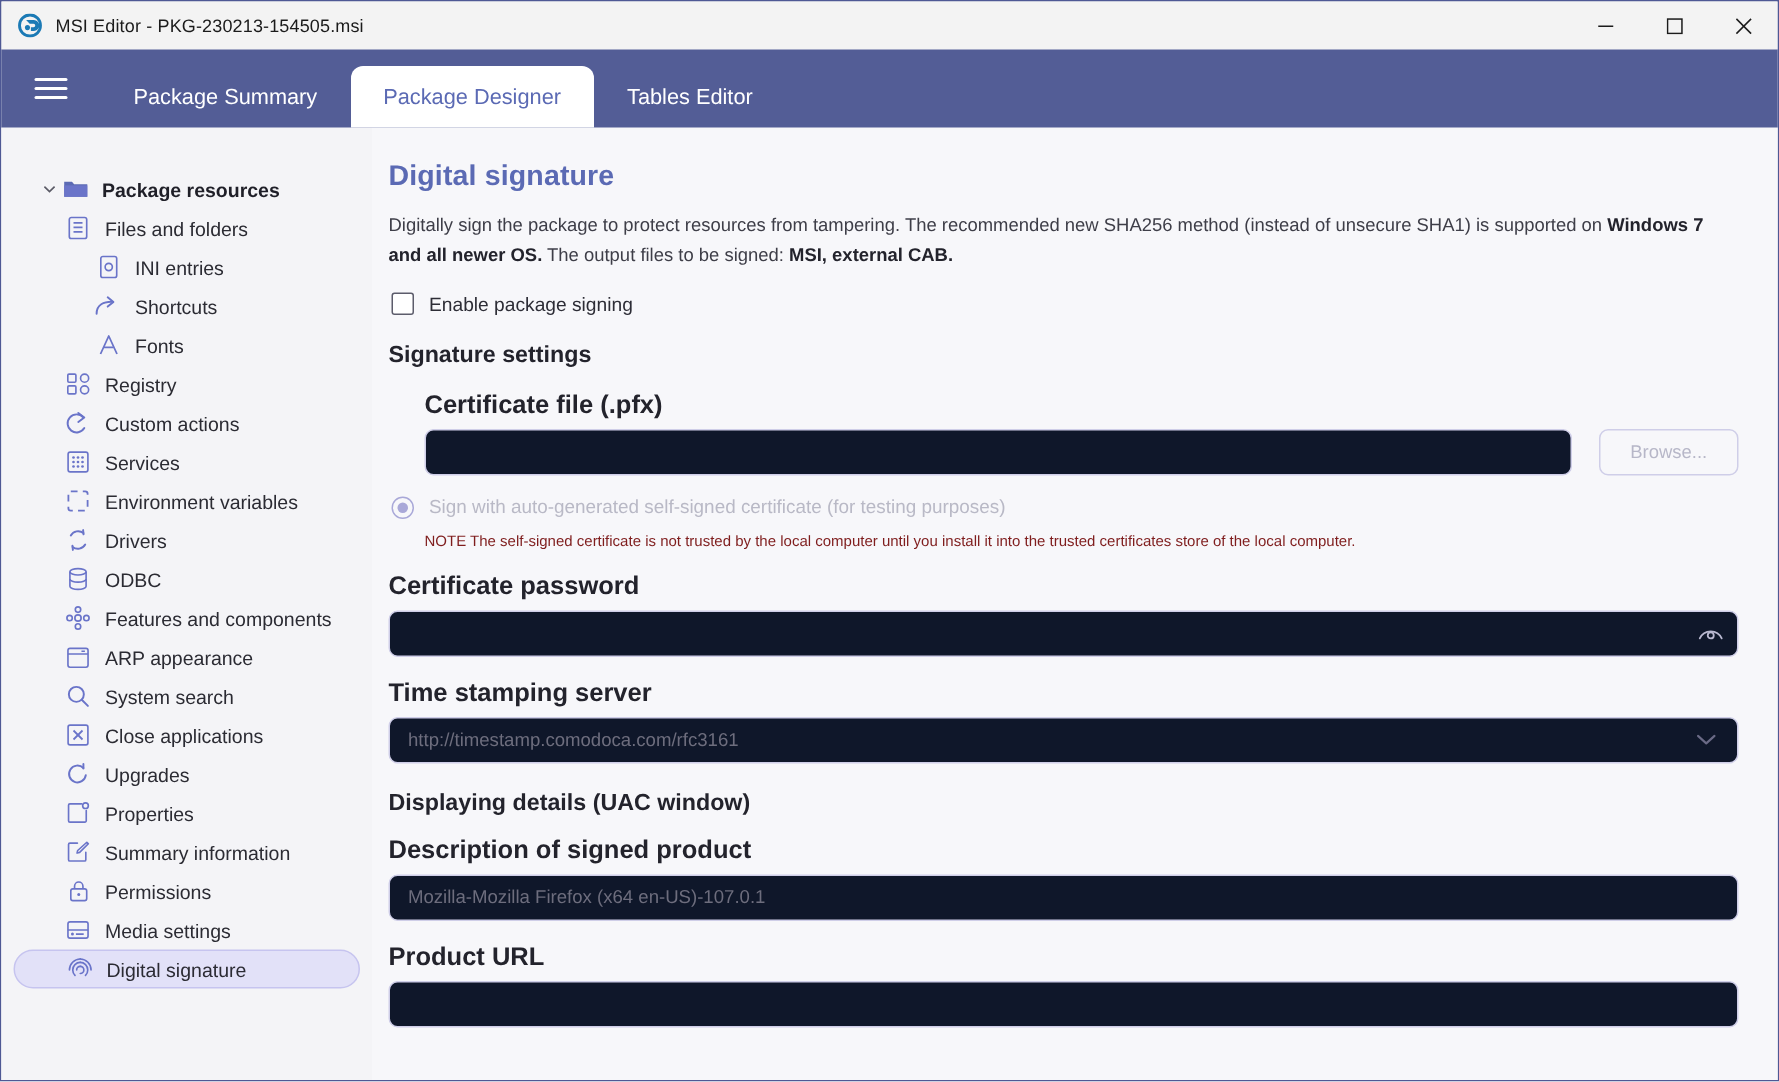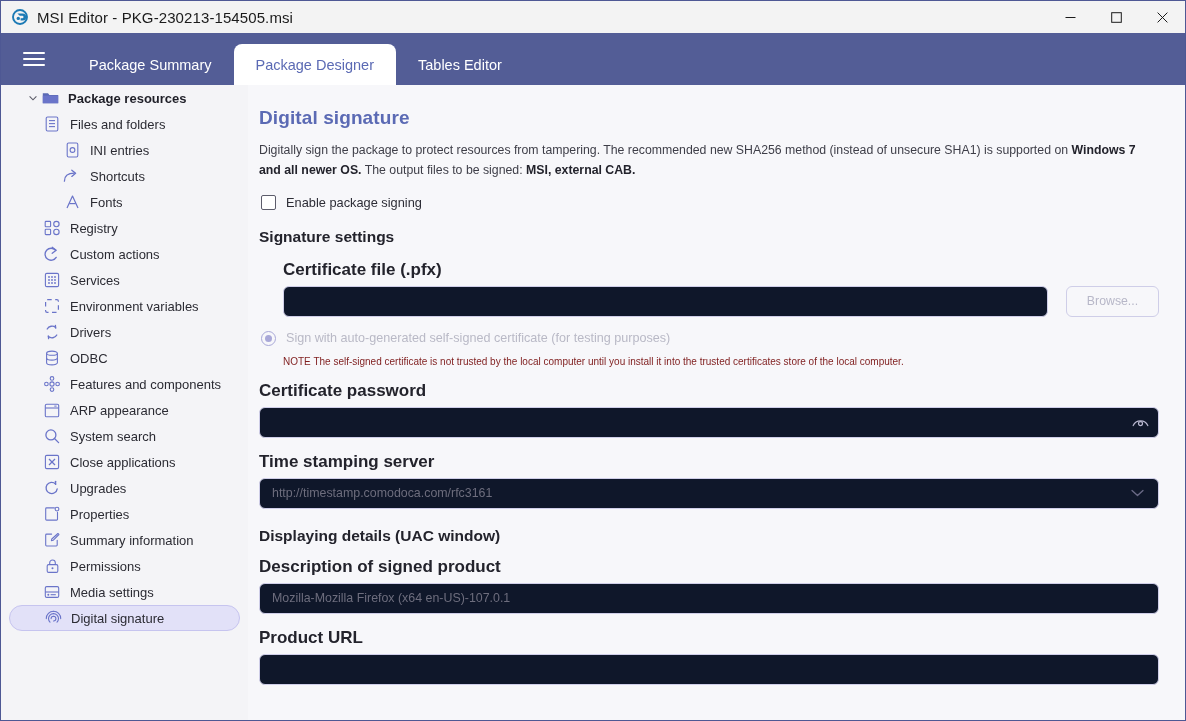--- a/index.html
+++ b/index.html
@@ -23,21 +23,21 @@
   
   .titlebar {
     height: 32px; flex: 0 0 32px;
     background: #f3f3f3;
     display: flex; align-items: center;
     border-bottom: 0;
     position: relative;
   }
   .title-icon { width: 16px; height: 16px; margin-left: 11px; margin-right: 9px; flex:0 0 16px; }
   .title-text {
-    font-size: 15px; color: #1b1b1b; letter-spacing: .1px;
+    font-size: 12px; color: #1b1b1b; letter-spacing: .1px;
     white-space: nowrap;
   }
   .win-controls { margin-left: auto; display: flex; height: 32px; }
   .win-btn {
     width: 46px; height: 32px;
     display: flex; align-items: center; justify-content: center;
     color: #1b1b1b;
   }
 
   
@@ -75,21 +75,21 @@
     flex: 1 1 auto;
     display: flex;
     background: #ffffff;
     min-height: 0;
   }
 
   
   .sidebar {
     flex: 0 0 247px; width: 247px;
     background: #f4f4f7;
-    padding-top: 0;
+    padding-top: 28px;
     overflow: hidden;
   }
   .tree-row {
     display: flex; align-items: center;
     height: 26px;
     margin: 0 8px 0 8px;
     padding-left: 4px;
     border-radius: 13px;
     font-size: 13px;
     color: #2b2b33;

